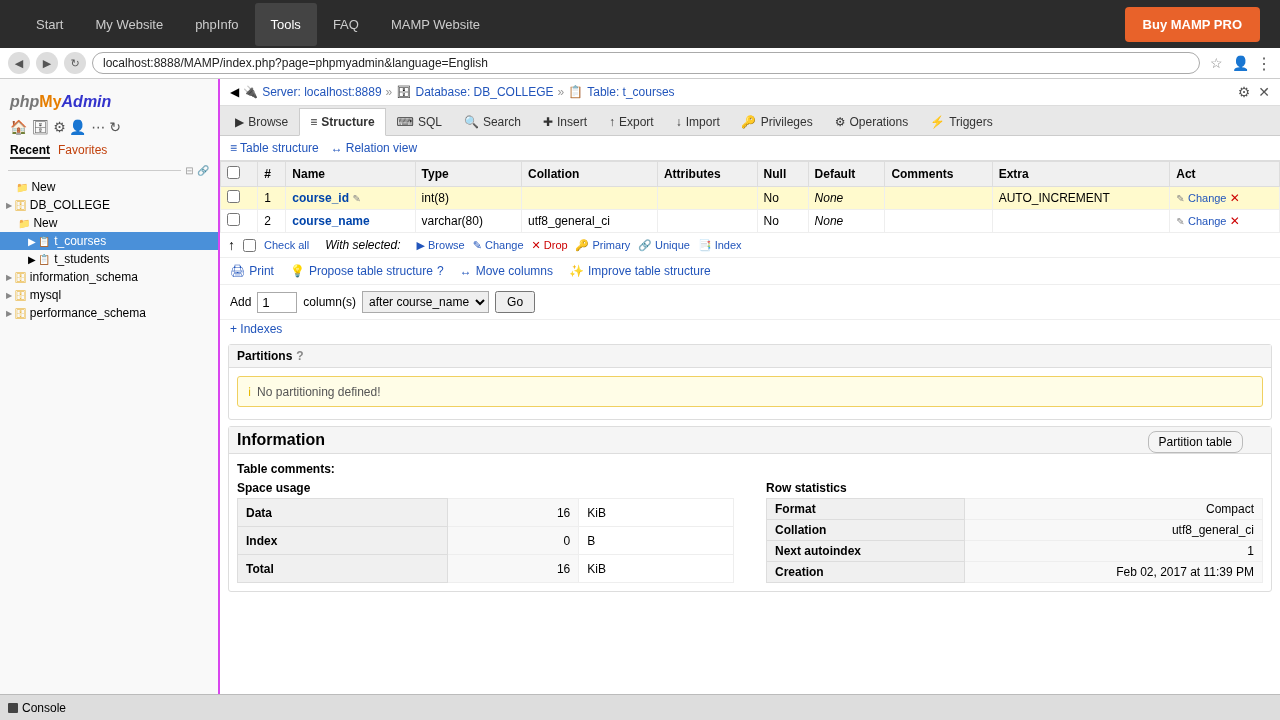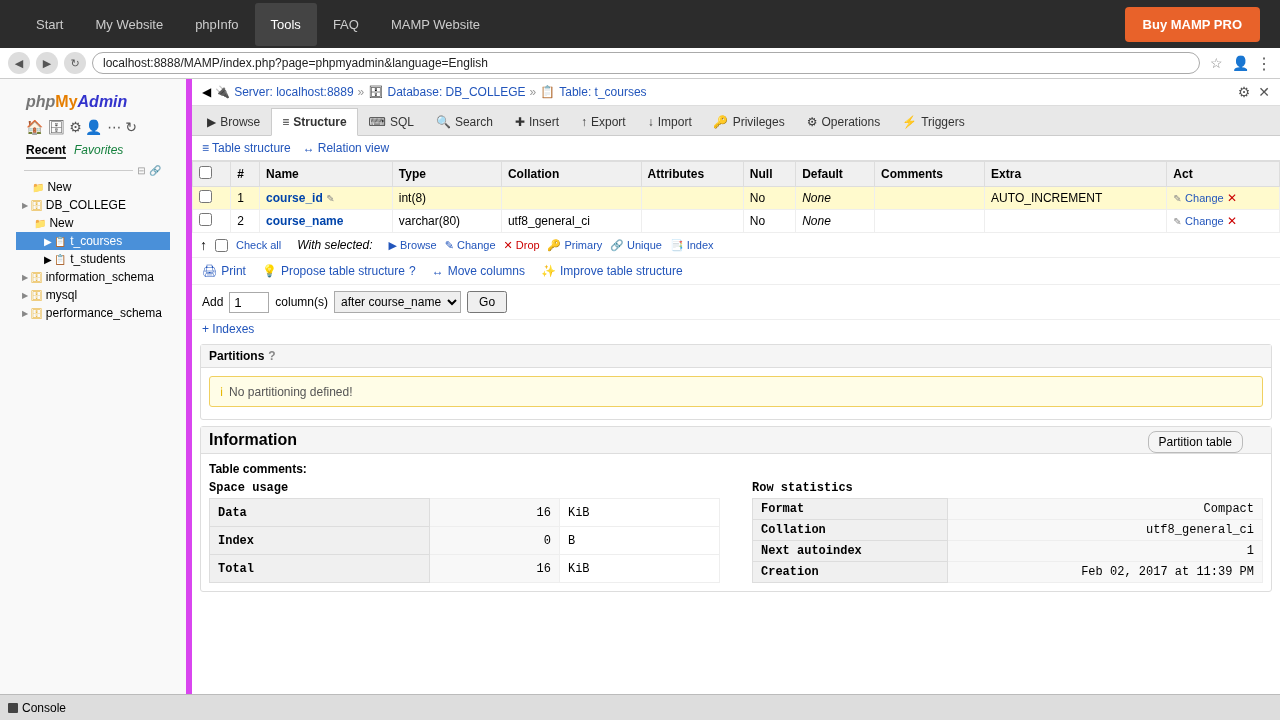--- a/index.html
+++ b/index.html
@@ -62,26 +62,26 @@
     .browserbar .star { font-size: 14px; color: #888; padding: 0 4px; }
 
     
     .main-container {
       display: flex;
       height: calc(720px - 48px - 30px);
     }
 
     
     .sidebar {
-      width: 192px;
+      width: 220px;
       background: #f9f9f9;
-      border-right: 6px solid #d946ef;
+      border-right: 2px solid #d946ef;
       overflow-y: auto;
       flex-shrink: 0;
-      padding: 8px 16px;
+      padding: 8px 0;
     }
     .sidebar-logo {
       padding: 6px 10px 4px;
       display: flex;
       align-items: center;
     }
     .sidebar-logo .php { color: #777; font-size: 16px; font-style: italic; font-weight: bold; }
     .sidebar-logo .my { color: #e67e00; font-size: 16px; font-weight: bold; }
     .sidebar-logo .admin { color: #3333cc; font-size: 16px; font-weight: bold; font-style: italic; }
     .sidebar-icons {
@@ -93,21 +93,21 @@
     .sidebar-icons span {
       font-size: 14px; cursor: pointer; color: #555;
     }
     .sidebar-recent {
       display: flex;
       gap: 8px;
       padding: 4px 10px;
       font-size: 12px;
     }
     .sidebar-recent .active { color: #000; font-weight: bold; border-bottom: 2px solid #333; text-align: center; }
-    .sidebar-recent .inactive { color: #15803d; font-style: italic; }
+    .sidebar-recent .inactive { color: #c2410c; }
     .sidebar-sep {
       display: flex;
       align-items: center;
       padding: 2px 8px;
       gap: 4px;
     }
     .sidebar-sep hr { flex: 1; border: none; border-top: 1px solid #ccc; }
     .sidebar-sep span { font-size: 10px; color: #999; }
 
     .tree-item {
@@ -300,21 +300,20 @@
       font-size: 16px;
       font-weight: bold;
       border-bottom: 1px solid #ddd;
     }
     .info-body { padding: 8px; }
     .table-comments { font-size: 12px; margin-bottom: 2px; }
 
     .stats-container {
       display: flex;
       gap: 32px;
-      font-family: Liberation Mono, monospace;
     }
     .stats-table {
       border-collapse: collapse;
       font-size: 12px;
       flex: 1;
     }
     .stats-table caption {
       font-weight: bold;
       text-align: left;
       padding: 3px 0;

